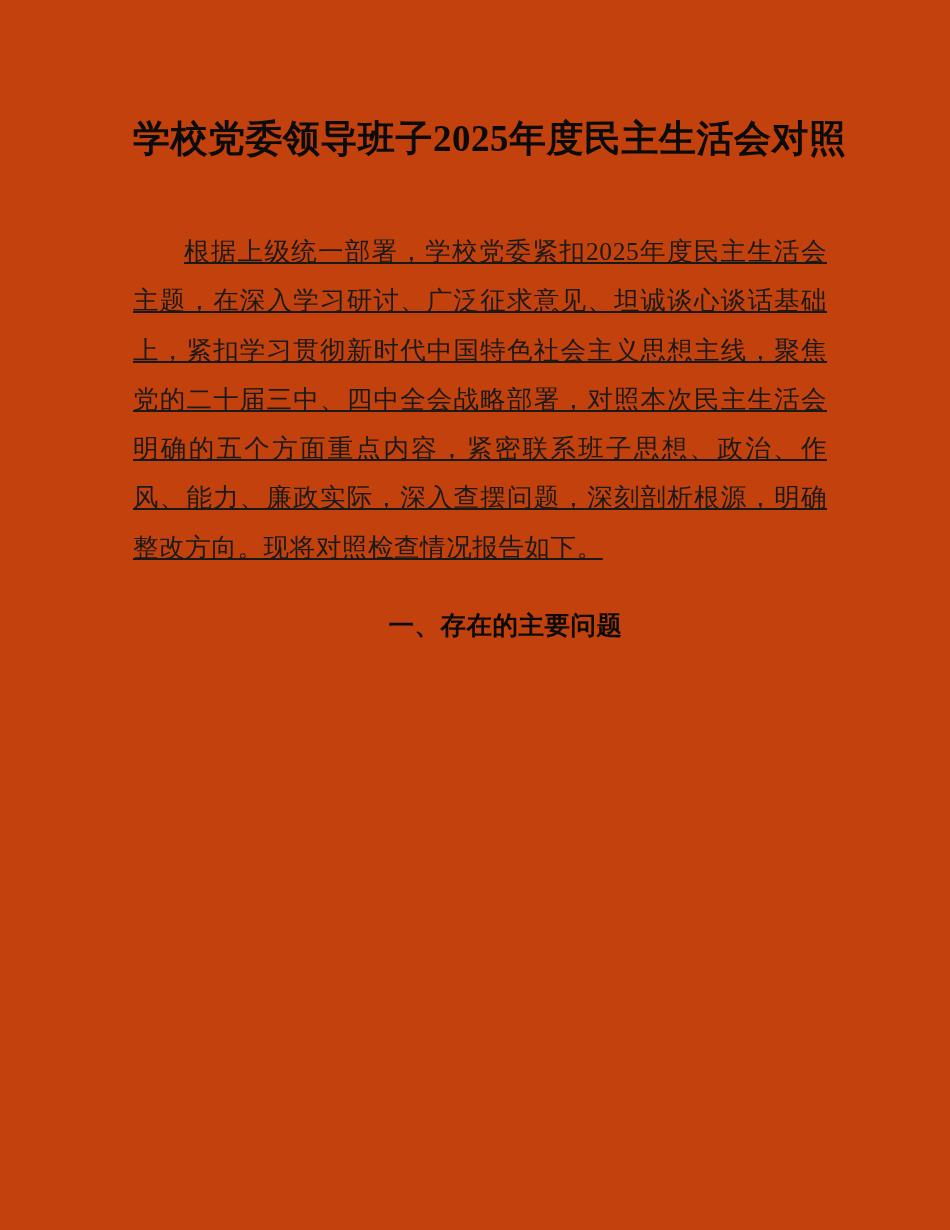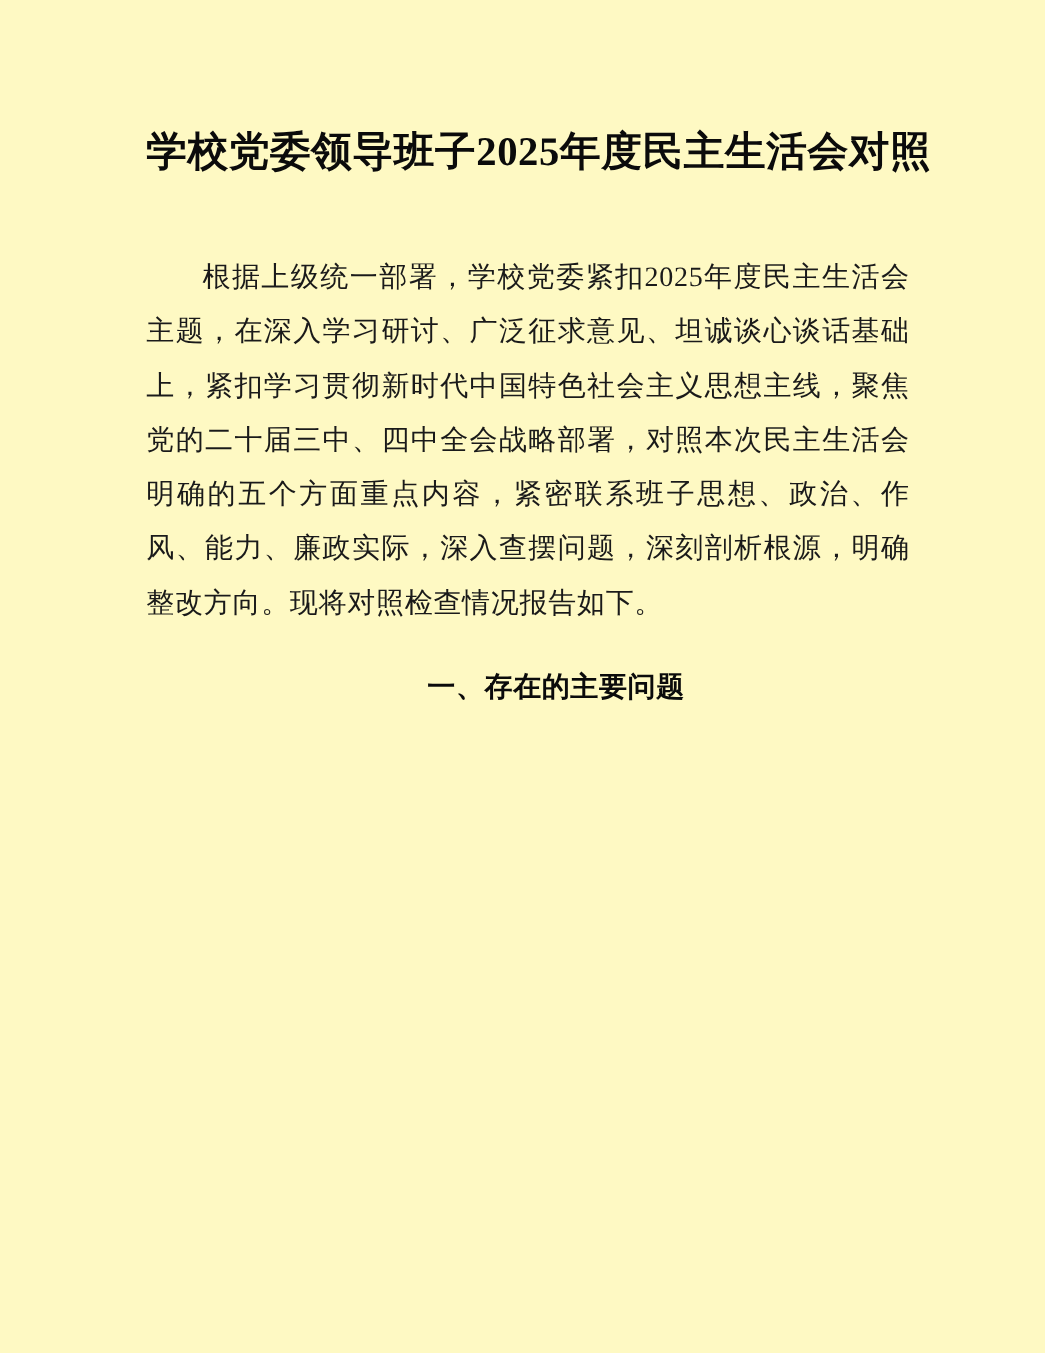--- a/index.html
+++ b/index.html
@@ -12,21 +12,21 @@
     height: 1230px;
     font-family: "Liberation Serif", "DejaVu Serif", serif;
     color: #111111;
     -webkit-font-smoothing: antialiased;
   }
 
   .page {
     position: relative;
     width: 950px;
     height: 1230px;
-    background: #fef9c3;
+    background: #c2410c;
     box-sizing: border-box;
     overflow: hidden;
   }
 
   .content {
     position: absolute;
     left: 133px;
     top: 0;
     width: 694px;
   }
@@ -57,20 +57,21 @@
     margin: 0;
     font-family: "Liberation Serif", "DejaVu Serif", serif;
     font-size: 25.5px;
     line-height: 49.3px;
     color: #1a1a1a;
     text-align: justify;
     text-justify: inter-character;
     text-indent: 51px;
     letter-spacing: 0.6px;
     font-weight: 400;
+    text-decoration: underline;
   }
 
   p.para.last-line-left {
     text-align-last: left;
   }
 
   
   h2.section-heading {
     margin: 0;
     padding-top: 31px;

